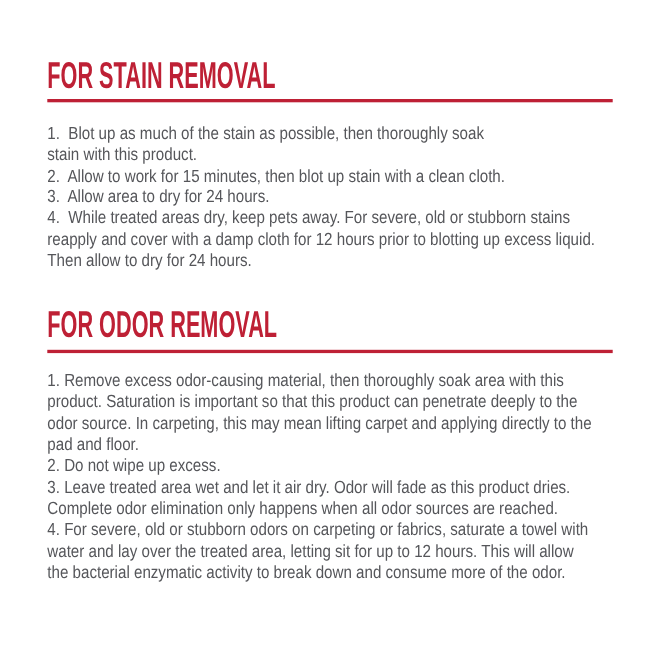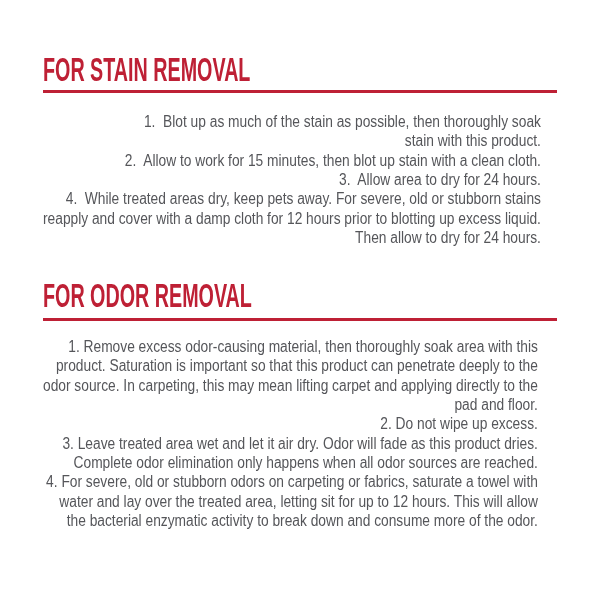--- a/index.html
+++ b/index.html
@@ -11,21 +11,20 @@
   html, body {
     width: 600px; height: 600px;
     background: var(--page-bg);
     font-family: "Liberation Sans", "DejaVu Sans", sans-serif;
   }
   .page {
     position: relative;
     width: 600px; height: 600px;
     background: var(--page-bg);
     overflow: hidden;
-    text-align: right;
   }
   .heading {
     position: absolute;
     left: 43px;
     color: var(--accent);
     font-weight: bold;
     font-size: 34px;
     line-height: 34px;
     white-space: nowrap;
     letter-spacing: 0;

